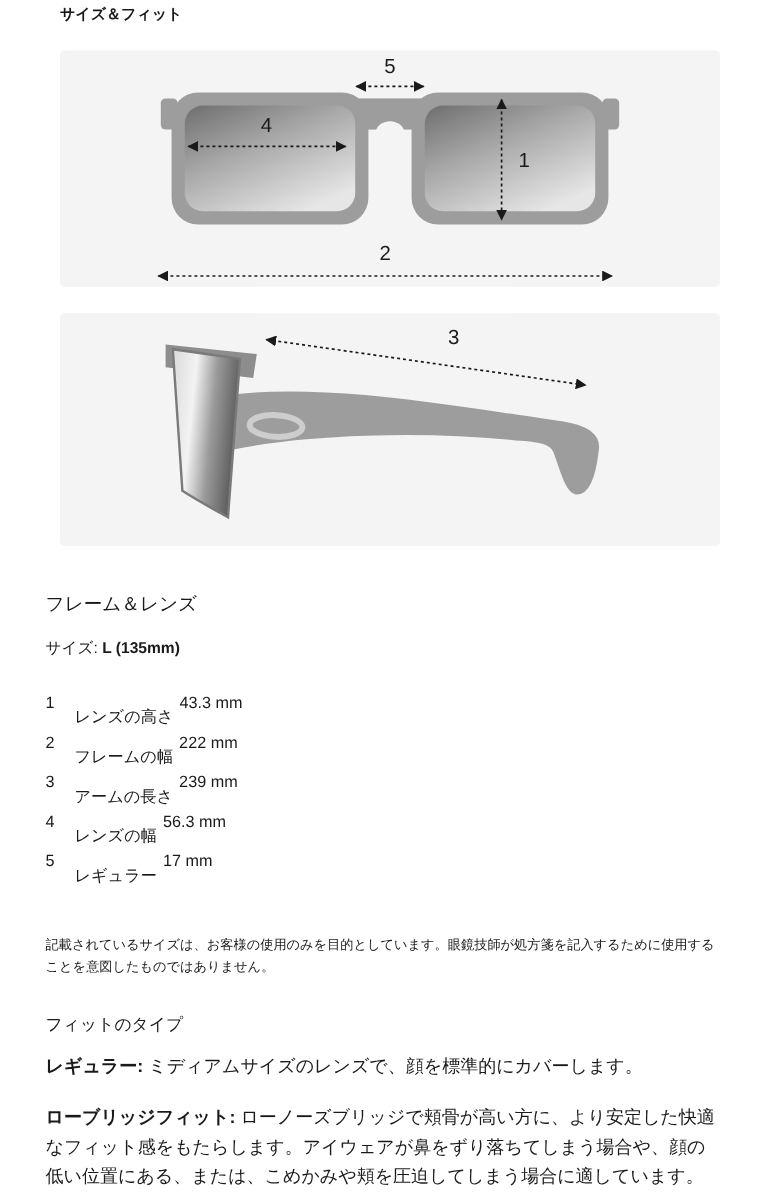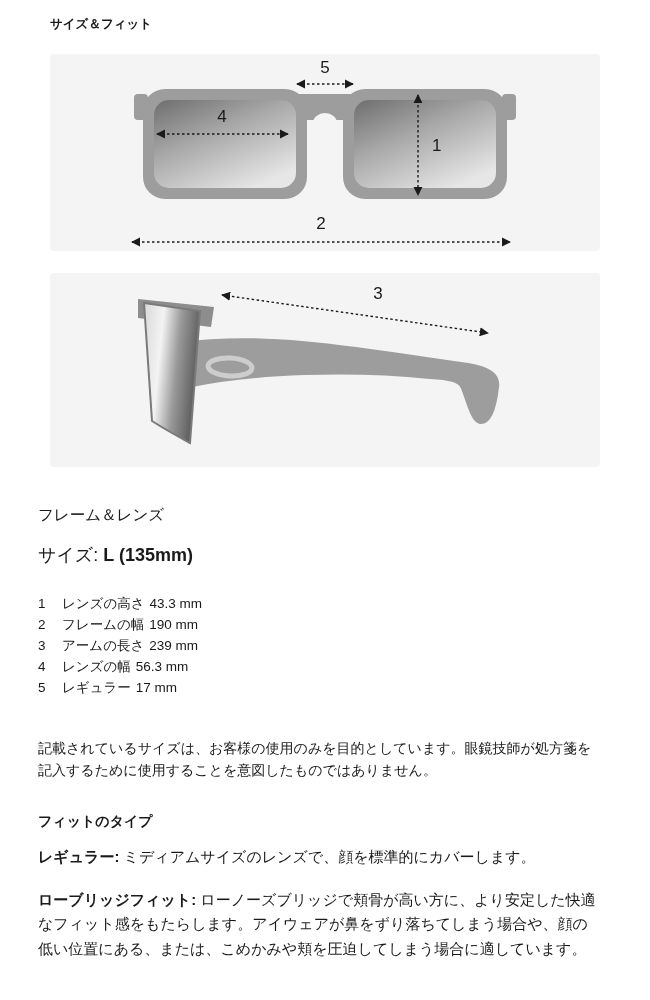--- a/index.html
+++ b/index.html
@@ -6,50 +6,50 @@
   html,body { margin:0; padding:0; background:#ffffff; }
   body {
     width:650px; height:1000px; overflow:hidden;
     font-family:"Liberation Sans","DejaVu Sans",sans-serif;
     color:#1a1a1a;
     -webkit-font-smoothing:antialiased;
   }
   .page { width:650px; }
 
   
-  .sect-top { padding:16px 50px 0 50px; }
+  .sect-top { padding:4px 50px 0 50px; }
   .kicker { font-size:12.5px; font-weight:bold; margin:0 0 21px 0; }
   .h-size { font-size:14px; font-weight:bold; margin:0 0 13px 0; }
   .desc   { font-size:13px; line-height:1.7; margin:0 0 29px 0; }
 
   
   .diagram-box {
     margin:0 50px 22px 50px;
     width:550px;
     background:#f4f4f4;
     border-radius:4px;
     overflow:hidden;
   }
   .diagram-box.front { height:197px; }
   .diagram-box.side  { height:194px; }
   .diagram-box svg { display:block; width:100%; height:100%; }
   .dim-label { font-family:"Liberation Sans","DejaVu Sans",sans-serif; font-size:17px; fill:#1a1a1a; }
 
   
   .sect-bottom { padding:16px 50px 0 38px; }
   .h-frame { font-size:15.5px; font-weight:normal; margin:0 0 17px 0; }
-  .size-line { font-size:18px; margin:0 0 26px 0; }
+  .size-line { font-size:13px; margin:0 0 26px 0; }
   .size-line b { font-weight:bold; }
   .m-list { margin:0 0 40px 0; }
   .m-row { display:flex; font-size:13.5px; line-height:21px; }
   .m-num { width:24px; flex:0 0 24px; }
-  .m-label { margin-right:5px; }
+  .m-label { margin-right:5px;margin-top:12px; }
   .m-value { font-weight:normal; }
-  .disclaimer { font-size:14px; line-height:1.6; margin:0 0 30px 0; max-width:562px;font-family:Liberation Mono, monospace; }
-  .h-fit { font-size:14px; font-weight:bold; margin:0 0 14px 0; }
+  .disclaimer { font-size:11px; line-height:1.6; margin:0 0 30px 0; max-width:562px; }
+  .h-fit { font-size:14px; font-weight:normal; margin:0 0 14px 0; }
   .fit-p { font-size:15px; line-height:1.62; margin:0 0 19px 0; max-width:562px; }
   .fit-p b { font-weight:bold; }
 </style>
 </head>
 <body>
 
 <div class="page">
 
   <div class="sect-top">
     <div class="kicker">サイズ＆フィット</div>
@@ -136,21 +136,21 @@
 
     <div class="m-list">
       <div class="m-row">
         <span class="m-num">1</span>
         <span class="m-label">レンズの高さ</span>
         <span class="m-value">43.3 mm</span>
       </div>
       <div class="m-row">
         <span class="m-num">2</span>
         <span class="m-label">フレームの幅</span>
-        <span class="m-value">190 mm</span>
+        <span class="m-value">222 mm</span>
       </div>
       <div class="m-row">
         <span class="m-num">3</span>
         <span class="m-label">アームの長さ</span>
         <span class="m-value">239 mm</span>
       </div>
       <div class="m-row">
         <span class="m-num">4</span>
         <span class="m-label">レンズの幅</span>
         <span class="m-value">56.3 mm</span>

